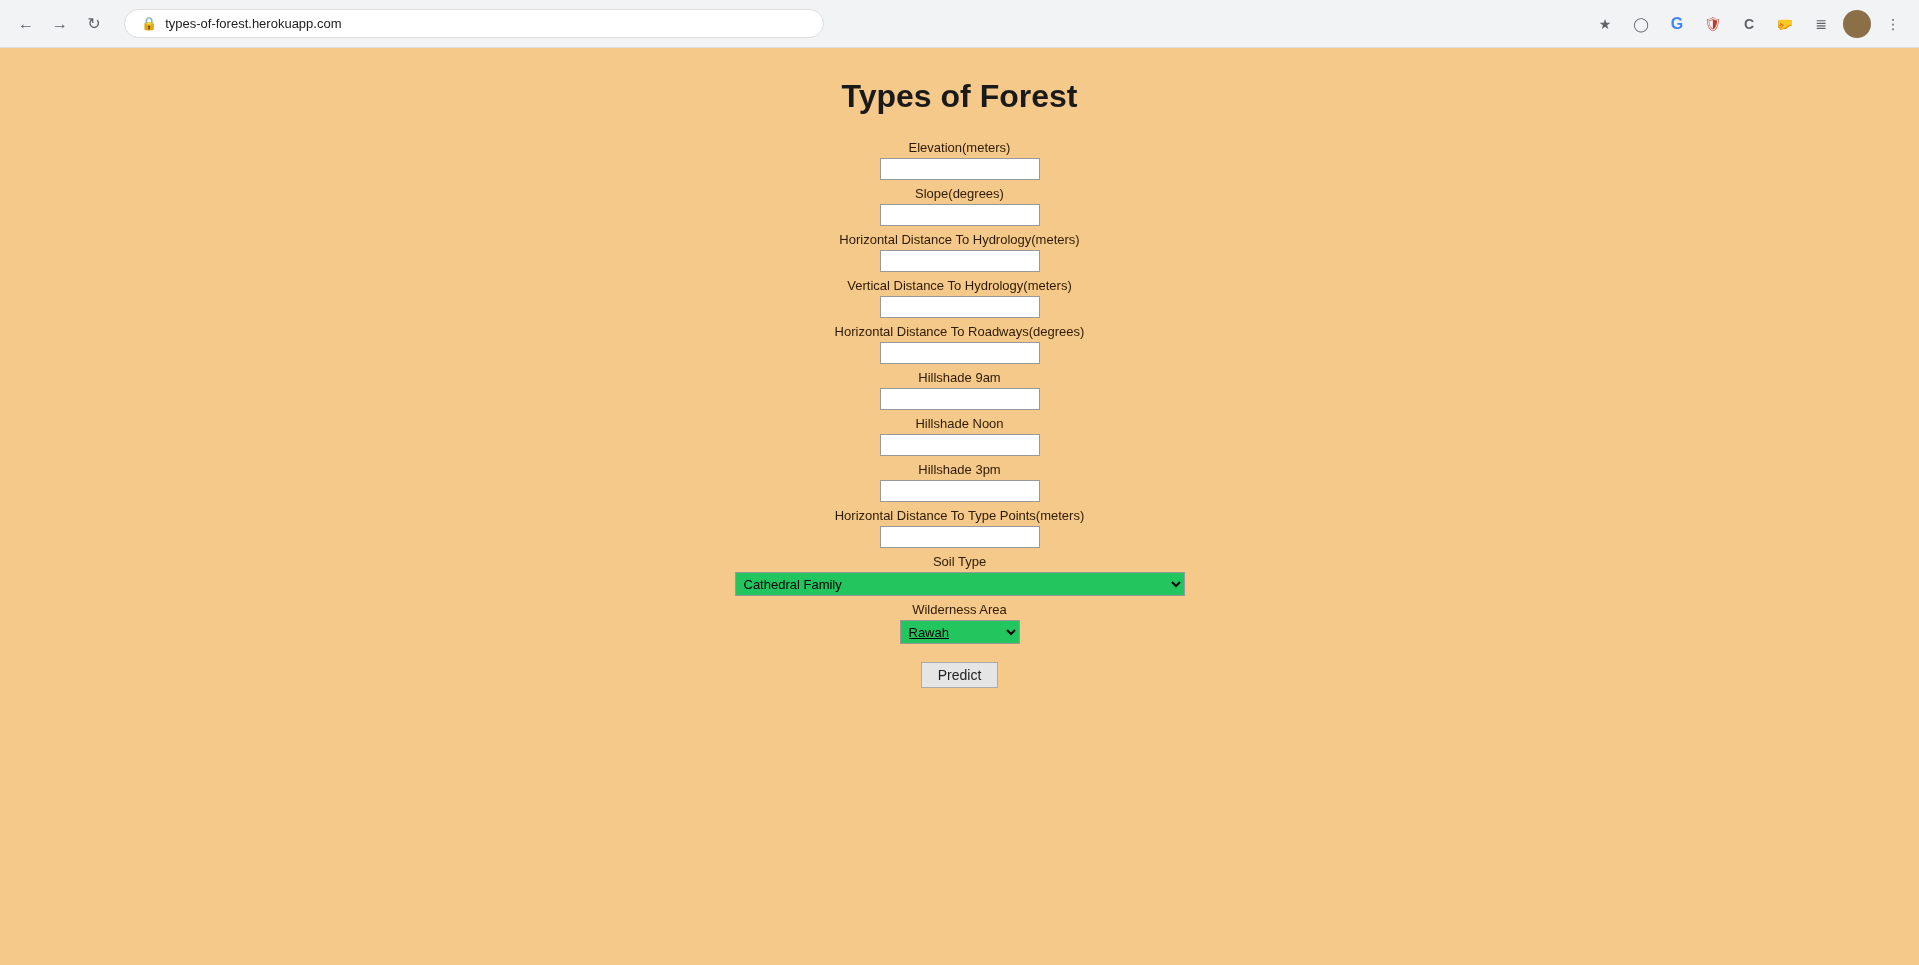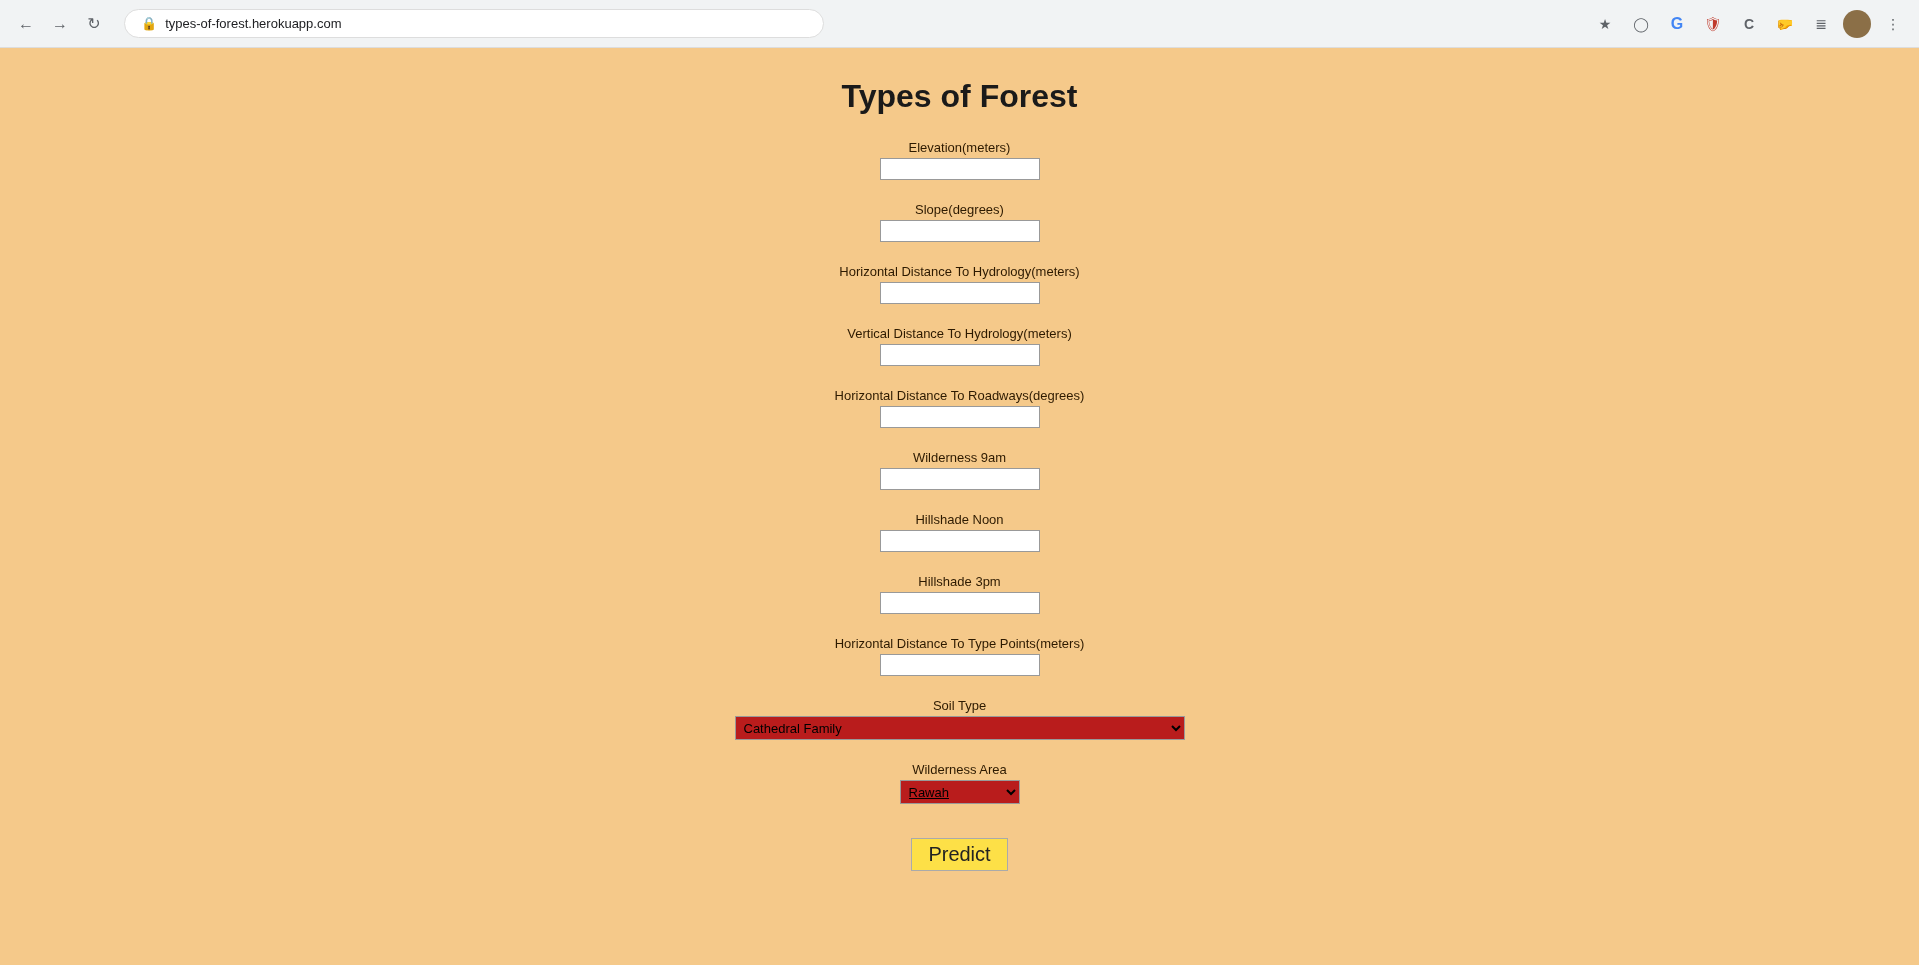--- a/index.html
+++ b/index.html
@@ -112,21 +112,20 @@
       margin-bottom: 25px;
       text-align: center;
     }
 
     .form-container {
       display: flex;
       flex-direction: column;
       align-items: center;
       width: 100%;
       max-width: 500px;
-      gap: 16px;
     }
 
     .field-group {
       display: flex;
       flex-direction: column;
       align-items: center;
       width: 100%;
       margin-bottom: 6px;
     }
 
@@ -142,42 +141,42 @@
       height: 22px;
       border: 1px solid #999;
       background: white;
       padding: 2px 4px;
       font-size: 13px;
     }
 
     .field-select {
       height: 24px;
       border: 1px solid #999;
-      background: #b91c1c;
+      background: #22c55e;
       padding: 2px 4px;
       font-size: 13px;
       cursor: pointer;
     }
 
     .soil-type-select {
       width: 450px;
     }
 
     .wilderness-select {
       width: 120px;
       text-decoration: underline;
     }
 
     .predict-button {
       margin-top: 12px;
       padding: 4px 16px;
-      background: #fde047;
+      background: #e5e5e5;
       border: 1px solid #aaa;
       cursor: pointer;
-      font-size: 20px;
+      font-size: 14px;
       color: #222;
     }
   </style>
 </head>
 <body>
 
 <div class="browser-chrome">
   <div class="nav-buttons">
     <button class="nav-btn">←</button>
     <button class="nav-btn">→</button>
@@ -225,21 +224,21 @@
       <label class="field-label">Vertical Distance To Hydrology(meters)</label>
       <input class="field-input" type="text" value="" style="">
     </div>
 
     <div class="field-group">
       <label class="field-label">Horizontal Distance To Roadways(degrees)</label>
       <input class="field-input" type="text" value="" style="">
     </div>
 
     <div class="field-group">
-      <label class="field-label">Wilderness 9am</label>
+      <label class="field-label">Hillshade 9am</label>
       <input class="field-input" type="text" value="" style="">
     </div>
 
     <div class="field-group">
       <label class="field-label">Hillshade Noon</label>
       <input class="field-input" type="text" value="" style="">
     </div>
 
     <div class="field-group">
       <label class="field-label">Hillshade 3pm</label>

